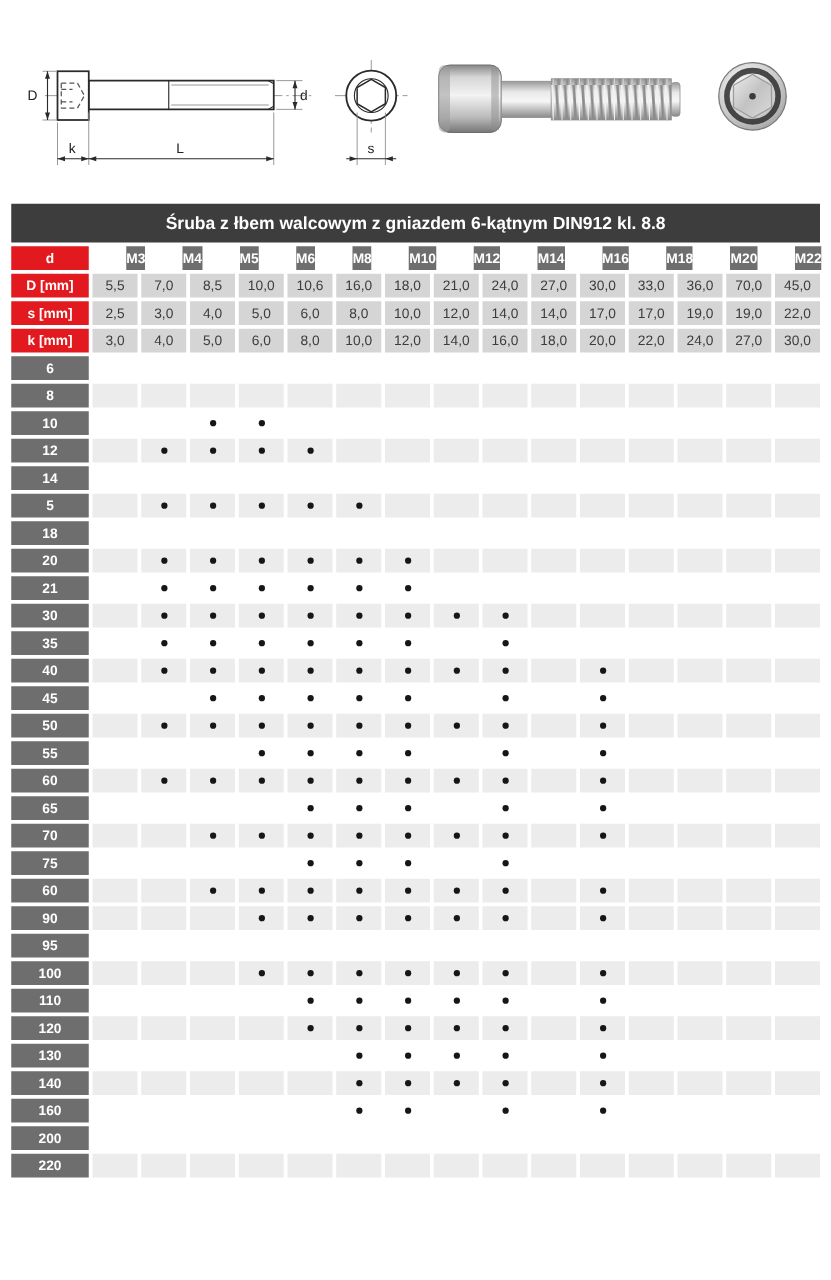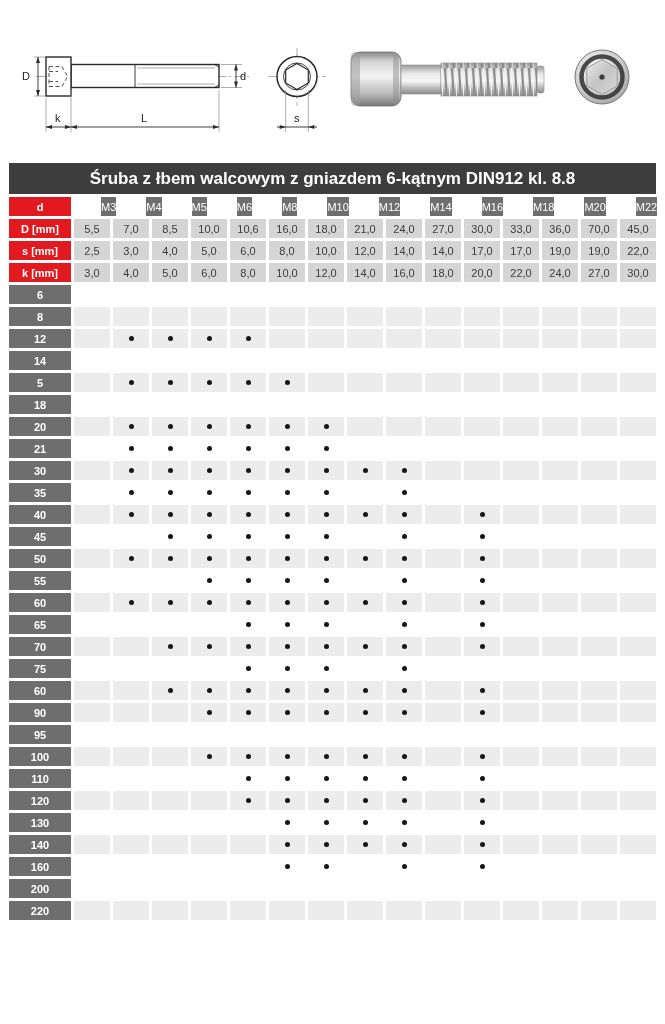--- a/index.html
+++ b/index.html
@@ -20,36 +20,36 @@
 
   
   .spec-table {
     position: absolute; left: 9px; top: 163px; width: 647px;
   }
   .title-bar {
     background: var(--title-bg);
     color: #ffffff;
     height: 31px; line-height: 31px;
     text-align: center;
-    font-size: 17px; font-weight: bold;
+    font-size: 14px; font-weight: bold;
   }
   .trow { display: flex; gap: 3px; margin-top: 3px; height: 19px; }
   .lcell {
     flex: 0 0 62px; width: 62px;
     font-size: 11px; font-weight: bold; color: #ffffff;
     display: flex; align-items: center; justify-content: center;
   }
   .red  { background: var(--red); }
   .gray { background: var(--header-bg); }
   .cell {
     flex: 1 1 0;
     display: flex; align-items: center; justify-content: center;
     font-size: 11px; color: var(--text-dark);
   }
-  .chead { background: var(--header-bg); color: #ffffff; font-weight: normal; margin-left: 27px; }
+  .chead { background: var(--header-bg); color: #ffffff; font-weight: bold; margin-left: 27px; }
   .dim   { background: var(--dim-cell-bg); }
   .alt   { background: var(--alt-bg); }
   .dot   { width: 5px; height: 5px; border-radius: 50%; background: var(--dot); }
 
   
   .outline { fill: #ffffff; stroke: #2a2a2a; stroke-width: 1.4; }
   .thinln  { stroke: #2a2a2a; stroke-width: 0.9; fill: none; }
   .extln   { stroke: #8a8a8a; stroke-width: 0.7; fill: none; }
   .ctrln   { stroke: #9a9a9a; stroke-width: 0.8; fill: none; stroke-dasharray: 10 3 2 3; }
   .sockln  { stroke: #555555; stroke-width: 1; fill: none; stroke-dasharray: 4 2.5; }
@@ -286,20 +286,42 @@
           <div class="cell alt"></div>
           <div class="cell alt"></div>
           <div class="cell alt"></div>
           <div class="cell alt"></div>
           <div class="cell alt"></div>
           <div class="cell alt"></div>
           <div class="cell alt"></div>
           <div class="cell alt"></div>
         </div>
         <div class="trow">
+          <div class="lcell gray">10</div>
+          <div class="cell"></div>
+          <div class="cell"></div>
+          <div class="cell">
+            <span class="dot"></span>
+          </div>
+          <div class="cell">
+            <span class="dot"></span>
+          </div>
+          <div class="cell"></div>
+          <div class="cell"></div>
+          <div class="cell"></div>
+          <div class="cell"></div>
+          <div class="cell"></div>
+          <div class="cell"></div>
+          <div class="cell"></div>
+          <div class="cell"></div>
+          <div class="cell"></div>
+          <div class="cell"></div>
+          <div class="cell"></div>
+        </div>
+        <div class="trow">
           <div class="lcell gray">12</div>
           <div class="cell alt"></div>
           <div class="cell alt">
             <span class="dot"></span>
           </div>
           <div class="cell alt">
             <span class="dot"></span>
           </div>
           <div class="cell alt">
             <span class="dot"></span>

